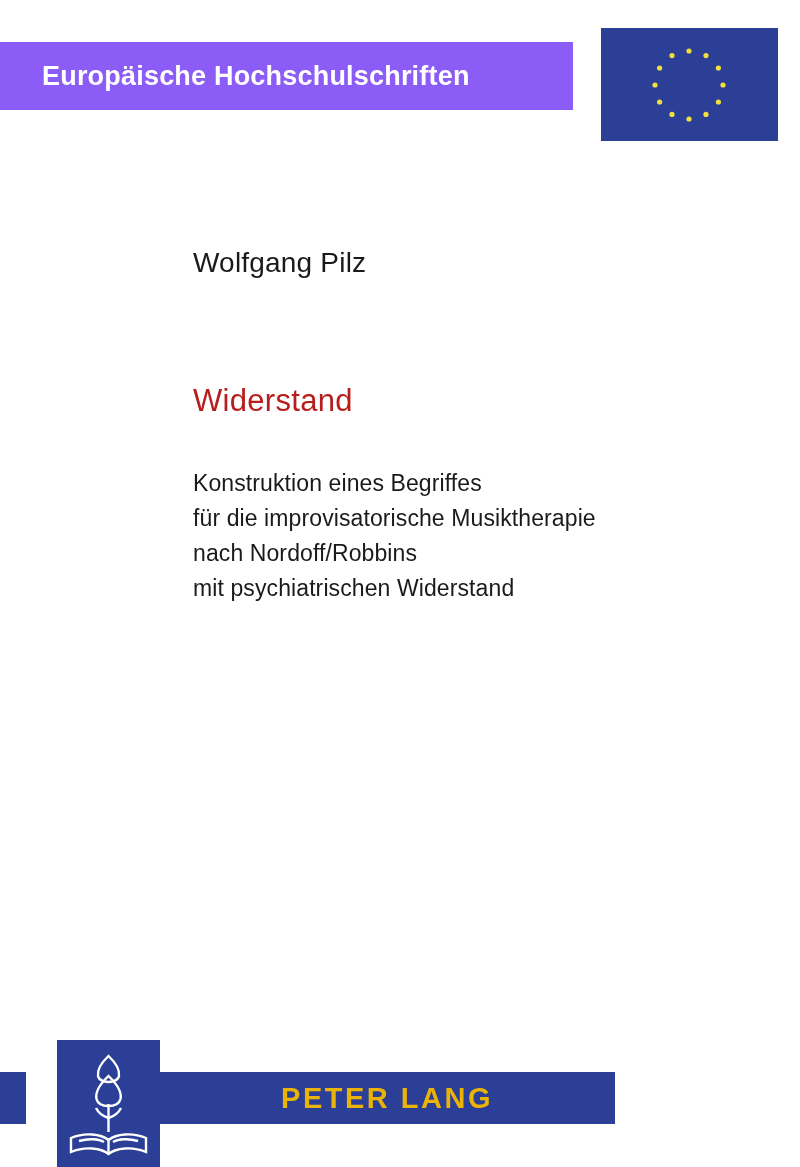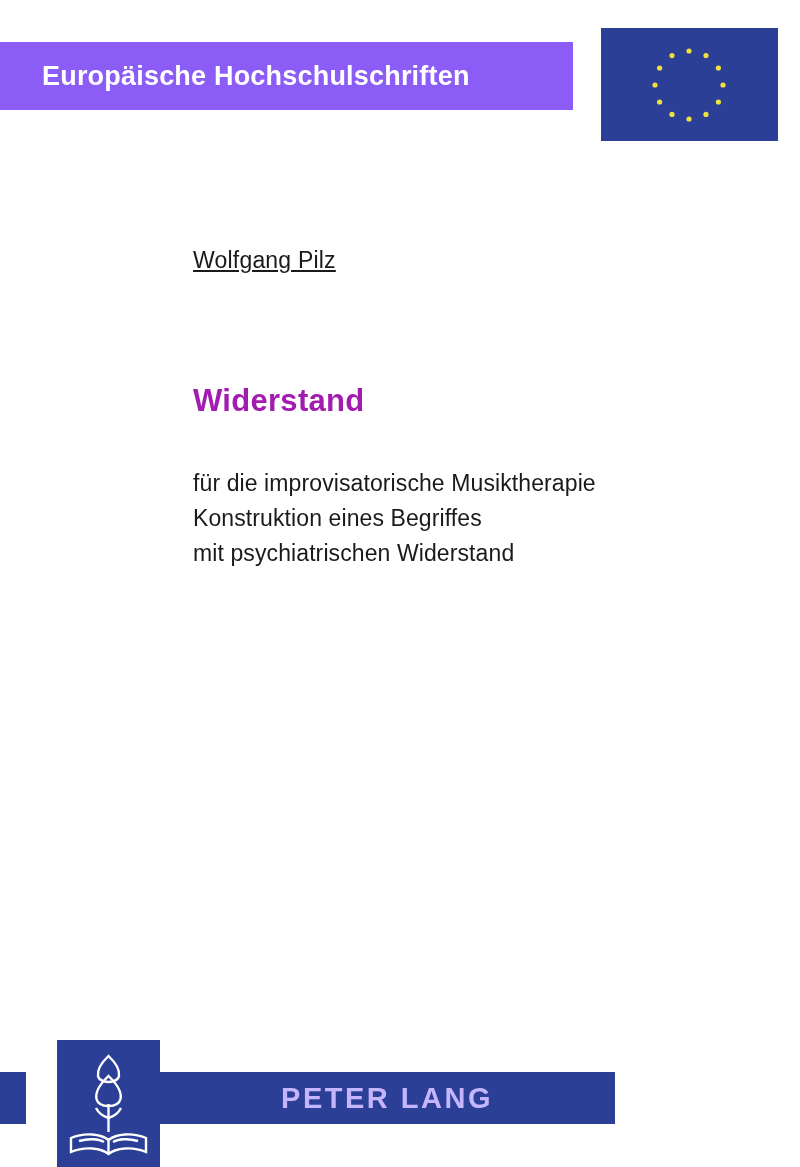--- a/index.html
+++ b/index.html
@@ -52,33 +52,32 @@
     display: block;
     width: 100%;
     height: 100%;
   }
 
   
   .author {
     position: absolute;
     left: 193px;
     top: 247px;
-    font-size: 23px;
+    font-size: 28px;
     color: #1a1a1a;
     letter-spacing: 0.2px;
     white-space: nowrap;
-    text-decoration: underline;
   }
   .main-title {
     position: absolute;
     left: 193px;
     top: 383px;
     font-size: 31px;
-    font-weight: bold;
-    color: #a21caf;
+    font-weight: normal;
+    color: #b91c1c;
     letter-spacing: 0.3px;
     white-space: nowrap;
   }
   .subtitle {
     position: absolute;
     left: 193px;
     top: 466px;
     width: 560px;
     font-size: 23px;
     line-height: 35px;
@@ -97,21 +96,21 @@
     top: 1072px;
     width: 456px;
     height: 52px;
     background: #2b3f96;
   }
   .publisher-bar .publisher-name {
     position: absolute;
     left: 50%;
     top: 50%;
     transform: translate(-50%, -50%);
-    color: #c4b5fd;
+    color: #eab308;
     font-size: 29px;
     font-weight: bold;
     letter-spacing: 2.5px;
     white-space: nowrap;
   }
   .logo-block {
     position: absolute;
     left: 57px;
     top: 1040px;
     width: 103px;
@@ -159,22 +158,23 @@
         <circle cx="71" cy="27.6" r="2.6"></circle>
       </g>
     </svg>
   </div>
 
   <div class="author">Wolfgang Pilz</div>
 
   <div class="main-title">Widerstand</div>
 
   <div class="subtitle">
+    <span class="line">Konstruktion eines Begriffes</span>
     <span class="line">für die improvisatorische Musiktherapie</span>
-    <span class="line">Konstruktion eines Begriffes</span>
+    <span class="line">nach Nordoff/Robbins</span>
     <span class="line">mit psychiatrischen Widerstand</span>
   </div>
 
   <div class="left-stub"></div>
 
   <div class="logo-block">
     <svg viewBox="0 0 103 127" xmlns="http://www.w3.org/2000/svg" aria-hidden="true">
       <g fill="none" stroke="#ffffff" stroke-width="2.4">
 
         <path d="M51.5 16 C43 24 40 30 41 36 C42 41 49 42 51.5 42 C54 42 61 41 62 36 C63 30 60 24 51.5 16 Z"></path>

